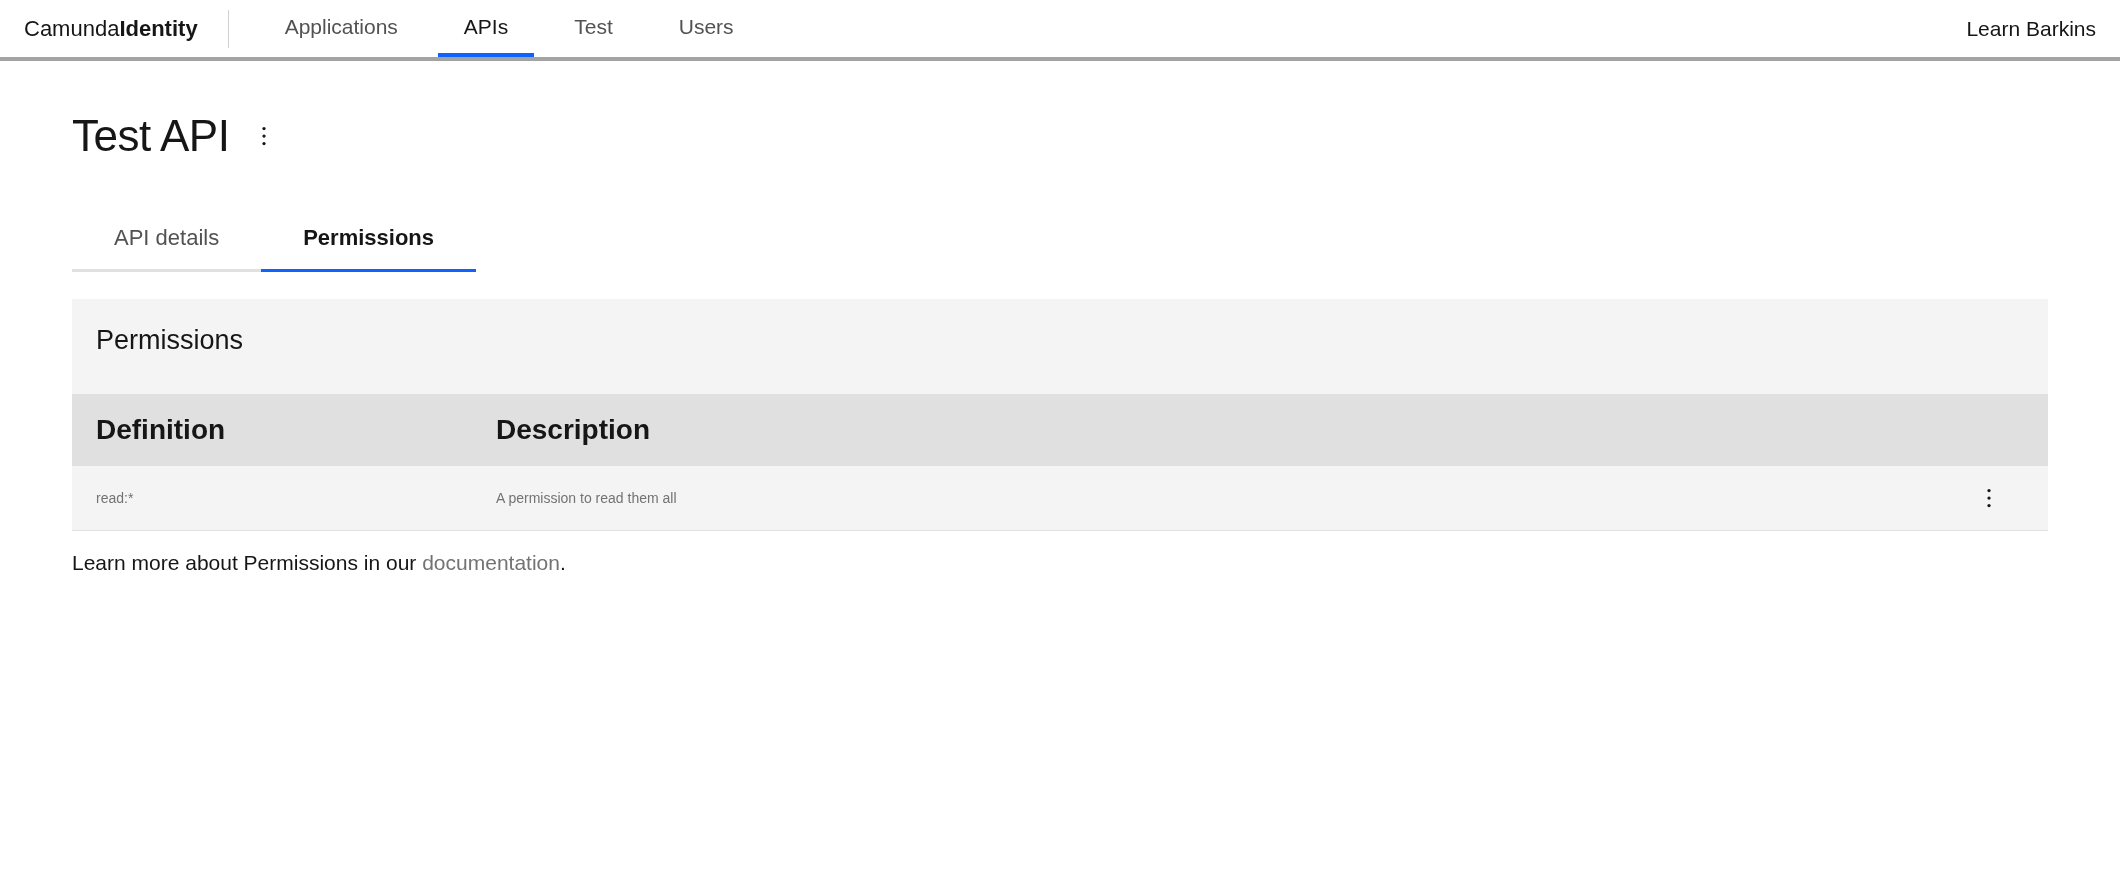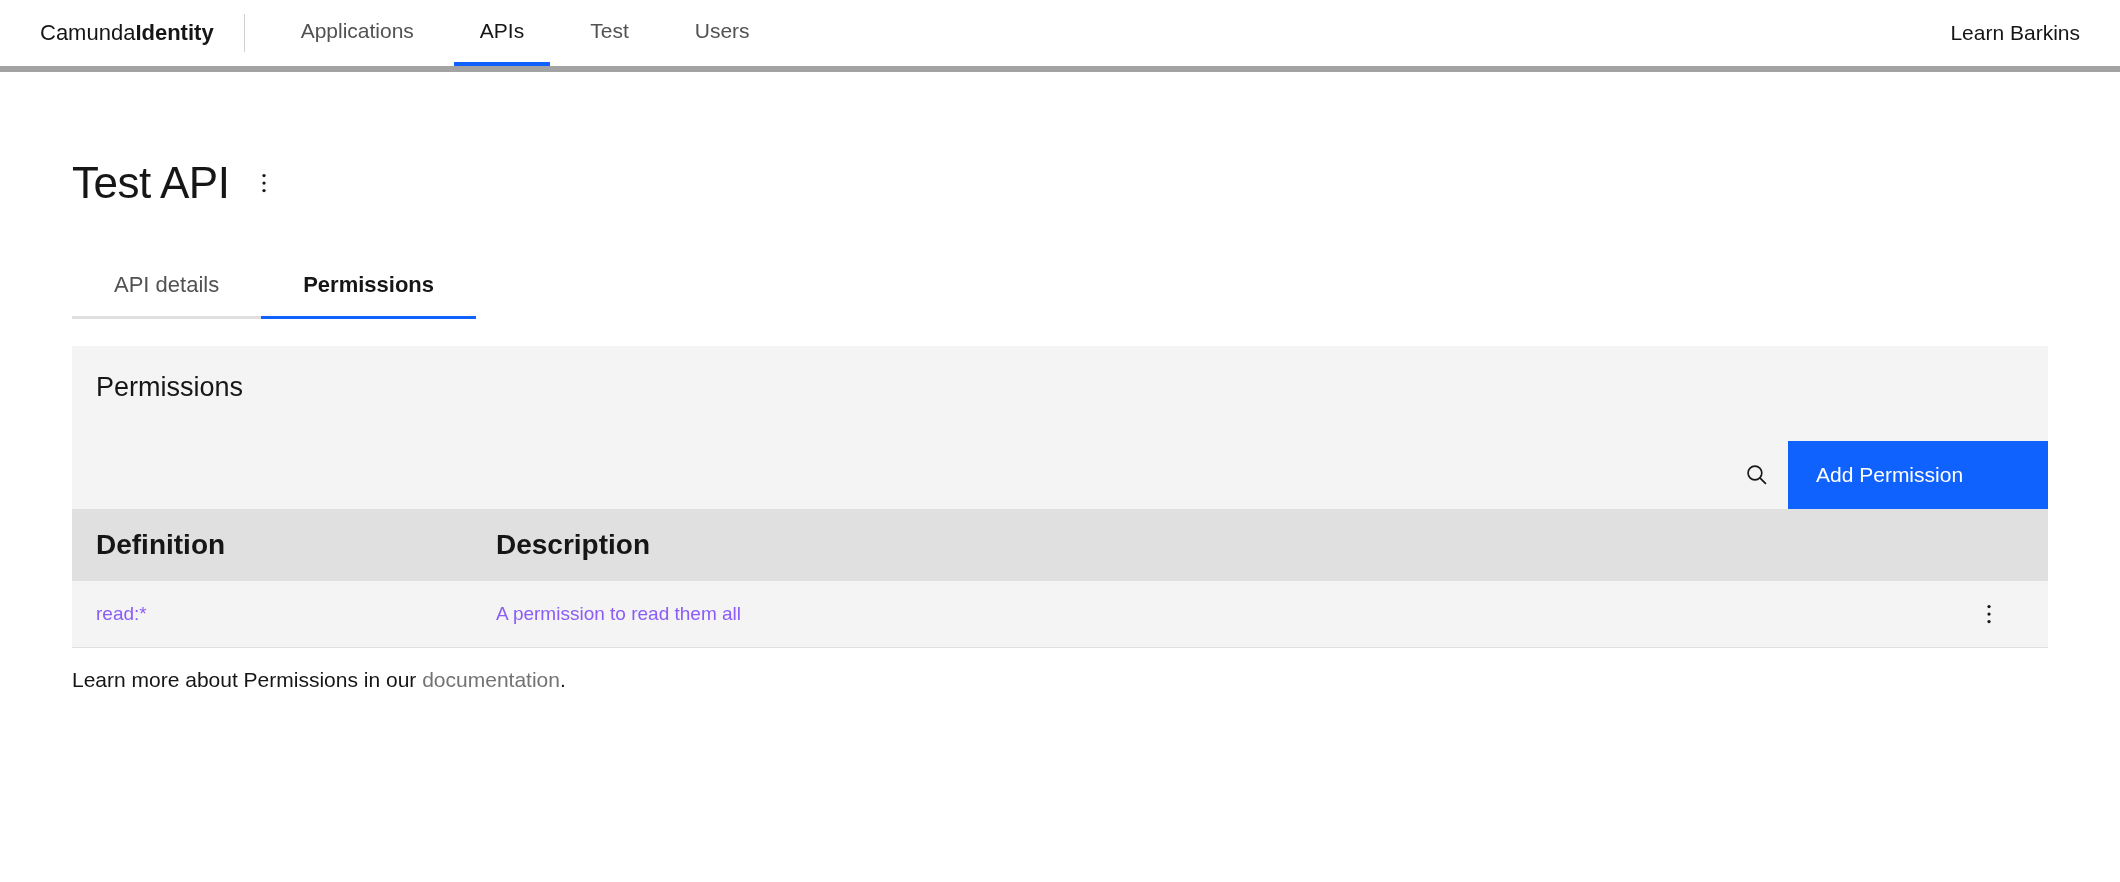--- a/index.html
+++ b/index.html
@@ -9,23 +9,23 @@
     }
     body {
       font-family: -apple-system, BlinkMacSystemFont, "Segoe UI", Helvetica, Arial, sans-serif;
       background: #ffffff;
       color: #161616;
     }
     .topbar {
       display: flex;
       align-items: center;
       justify-content: space-between;
-      border-bottom: 6px solid #a3a3a3;
-      padding: 0 40px;
-      height: 72px;
+      border-bottom: 4px solid #a3a3a3;
+      padding: 0 24px;
+      height: 61px;
     }
     .topbar-left {
       display: flex;
       align-items: center;
       height: 100%;
     }
     .brand {
       font-size: 22px;
       color: #161616;
       padding-right: 30px;
@@ -71,21 +71,20 @@
       color: #161616;
     }
     .content {
       padding: 50px 72px 30px 72px;
     }
     .page-header {
       display: flex;
       align-items: center;
       gap: 24px;
       margin-bottom: 50px;
-      margin-top: 36px;
     }
     .page-title {
       font-size: 44px;
       font-weight: 400;
       color: #161616;
       letter-spacing: -0.5px;
     }
     .kebab-btn {
       padding: 8px;
       cursor: pointer;
@@ -160,22 +159,22 @@
     }
     .tbody-row {
       display: grid;
       grid-template-columns: 400px 1fr 70px;
       padding: 22px 24px;
       align-items: center;
       border-bottom: 1px solid #e0e0e0;
       background: #f4f4f4;
     }
     .td {
-      font-size: 19px;
-      color: #8b5cf6;
+      font-size: 14px;
+      color: #737373;
     }
     .row-action {
       display: flex;
       align-items: center;
       justify-content: center;
       cursor: pointer;
     }
     .footer-note {
       padding: 20px 0 0 0;
       font-size: 21px;
@@ -224,29 +223,20 @@
   </div>
 
   <div class="tabs">
     <div class="tab">API details</div>
     <div class="tab active">Permissions</div>
   </div>
 
   <div class="panel">
     <div class="panel-title">Permissions</div>
 
-    <div class="panel-toolbar">
-      <div class="search-icon-wrap">
-        <svg width="22" height="22" viewBox="0 0 16 16">
-          <circle cx="6.5" cy="6.5" r="5" stroke="#161616" stroke-width="1.2" fill="none"></circle>
-          <line x1="10.3" y1="10.3" x2="14.5" y2="14.5" stroke="#161616" stroke-width="1.2"></line>
-        </svg>
-      </div>
-      <button class="add-btn">Add Permission</button>
-    </div>
 
     <div class="table">
       <div class="thead-row">
         <div class="th">Definition</div>
         <div class="th">Description</div>
         <div></div>
       </div>
       <div class="tbody-row">
         <div class="td">read:*</div>
         <div class="td">A permission to read them all</div>

